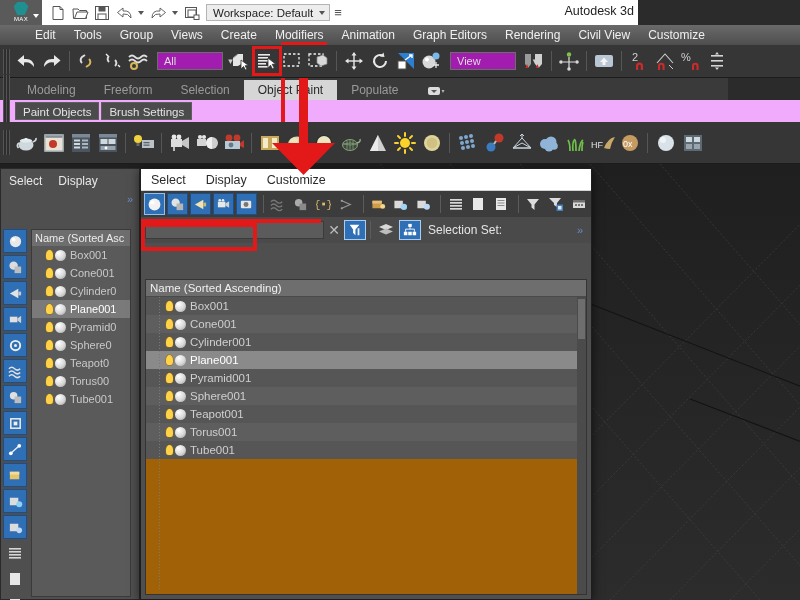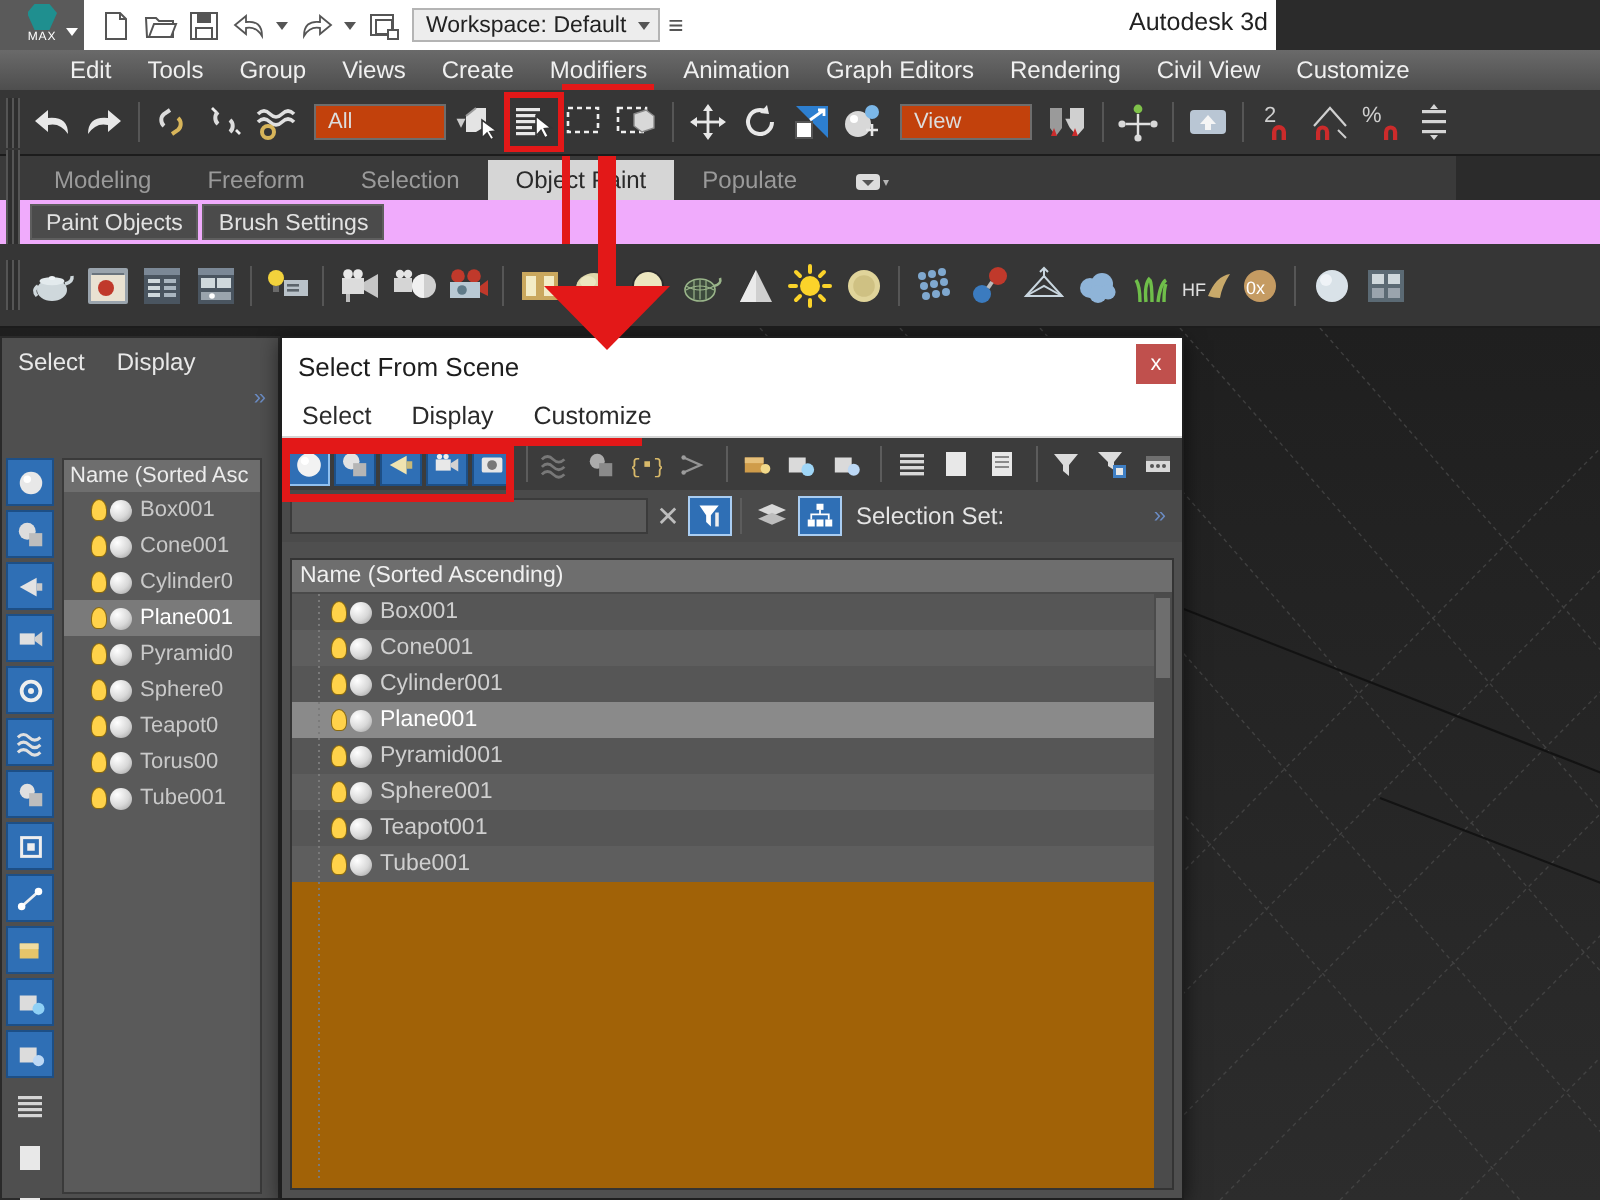--- a/index.html
+++ b/index.html
@@ -53,21 +53,21 @@
   
   .maintool{
     position:absolute;left:0;top:45px;width:800px;height:33px;
     background:#363636; border-bottom:1px solid #1c1c1c;
     display:flex;align-items:center;
   }
   .grip{ width:7px;height:25px;margin:0 3px;
     background:repeating-linear-gradient(90deg,#555 0 1px,#2e2e2e 1px 3px);}
   .tb{ width:26px;height:26px;display:flex;align-items:center;justify-content:center;position:relative;}
   .sep{ width:1px;height:20px;background:#565656;margin:0 4px;}
-  .ddl{ height:18px;background:#c2410c;border:1px solid #6d6d6d;color:#ddd;
+  .ddl{ height:18px;background:#a21caf;border:1px solid #6d6d6d;color:#ddd;
     display:flex;align-items:center;padding:0 4px 0 6px;font-size:11px;gap:44px;}
   .ddl .ar{ margin-left:auto;padding-left:8px;font-size:9px;color:#ccc;}
   .hi-red{ outline:3px solid #e31818; outline-offset:-1px; }
 
   
   .ribbon{
     position:absolute;left:0;top:78px;width:728px;height:22px;
     background:#3a3a3a; display:flex;align-items:flex-end;
   }
   .rtab{ height:20px;line-height:20px;padding:0 14px;color:#9a9a9a;font-size:12px;}
@@ -368,24 +368,20 @@
         <div class="bgrow">
           <span class="bulb"></span>
           <span class="sph"></span>
           <span>Tube001</span>
         </div>
       </div>
   </div>
 </div>
 
 <div class="dlg">
-  <div class="dlg-title">
-    <span>Select From Scene</span>
-    <div class="dlg-close">x</div>
-  </div>
 
   <div class="dlg-menu">
     <span>Select</span>
     <span>Display</span>
     <span>Customize</span>
   </div>
 
   <div class="dlg-tb">
     <div class="dt sel">
       <svg width="15" height="15" viewBox="0 0 16 16">
@@ -576,20 +572,25 @@
         </div>
         <div class="lrow">
           <span class="bulb"></span>
           <span class="sph"></span>
           <span>Sphere001</span>
         </div>
         <div class="lrow">
           <span class="bulb"></span>
           <span class="sph"></span>
           <span>Teapot001</span>
+        </div>
+        <div class="lrow">
+          <span class="bulb"></span>
+          <span class="sph"></span>
+          <span>Torus001</span>
         </div>
         <div class="lrow">
           <span class="bulb"></span>
           <span class="sph"></span>
           <span>Tube001</span>
         </div>
       </div>
     <div class="vscroll">
       <div class="vthumb"></div>
     </div>

